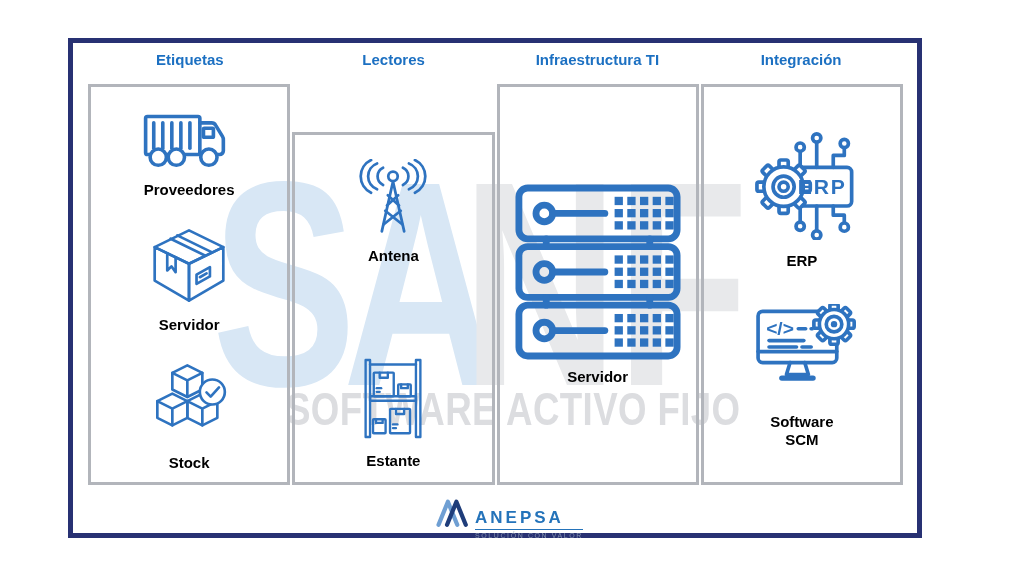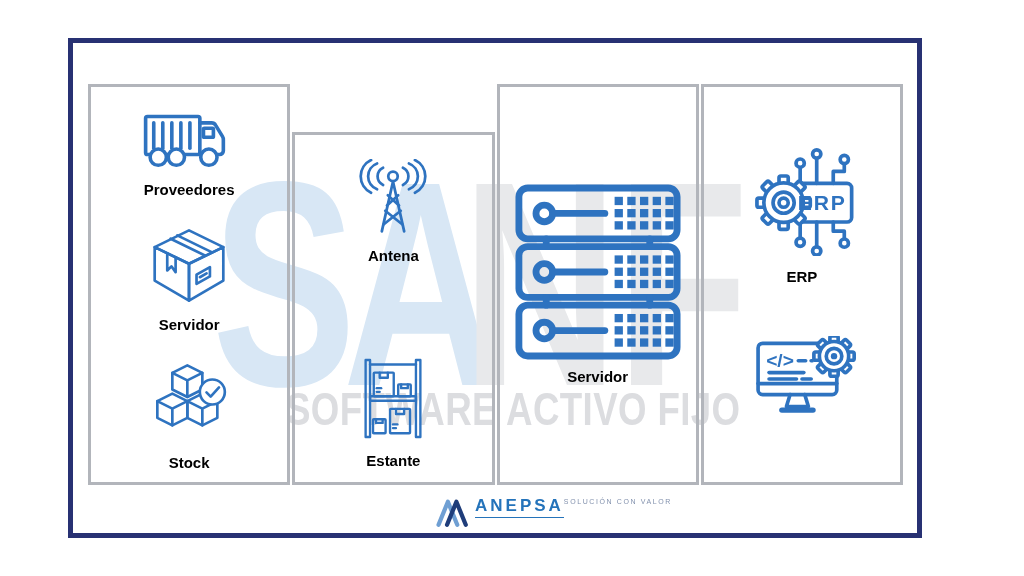--- a/index.html
+++ b/index.html
@@ -31,38 +31,44 @@
   .lbl-wrap{width:80px;}
   
   .ic{fill:none;stroke:#2e73c0;stroke-width:4;stroke-linecap:round;stroke-linejoin:round;}
   .ic-thin{stroke-width:3.2;}
   .ic-thick{stroke-width:7;}
   .ic-fill{fill:#2e73c0;stroke:none;}
   .ic-white{fill:#fff;stroke:none;}
   svg text{font-family:"Liberation Sans",sans-serif;}
   
   .logo{position:absolute;left:436px;top:496px;display:flex;align-items:flex-start;gap:5px;}
-  .logo-text{display:flex;flex-direction:row;}
+  .logo-text{display:flex;flex-direction:column;margin-top:12px;}
   .logo-name{font-size:17px;font-weight:700;color:#2473ba;letter-spacing:3px;
              border-bottom:1.5px solid #2473ba;padding-bottom:1px;}
   .logo-tag{font-size:7px;color:#8291ad;letter-spacing:1.6px;margin-top:2px;}
 </style>
 </head>
 <body>
 
 <div id="canvas">
 
   <div class="frame"></div>
 
   <div>
     <span class="wm-letter wm-blue">SA</span>
     <span class="wm-letter wm-gray">NF</span>
     <span class="wm-tagline">SOFTWARE ACTIVO FIJO</span>
   </div>
 
+  <div class="headers">
+    <div class="hdr">Etiquetas</div>
+    <div class="hdr">Lectores</div>
+    <div class="hdr">Infraestructura TI</div>
+    <div class="hdr">Integración</div>
+  </div>
 
   <div class="grid">
 
     <div class="col col1">
       <div class="cell">
         <svg width="94" height="58" viewBox="0 0 104 64">
           <g class="ic">
             <rect x="4" y="6" width="60" height="42" rx="2"></rect>
             <line x1="13" y1="13" x2="13" y2="41"></line>
               <line x1="23" y1="13" x2="23" y2="41"></line>
@@ -281,20 +287,21 @@
             <rect x="-4.5" y="-22" width="9" height="9" rx="2" fill="#fff" transform="rotate(135)"></rect>
             <rect x="-4.5" y="-22" width="9" height="9" rx="2" fill="#fff" transform="rotate(180)"></rect>
             <rect x="-4.5" y="-22" width="9" height="9" rx="2" fill="#fff" transform="rotate(225)"></rect>
             <rect x="-4.5" y="-22" width="9" height="9" rx="2" fill="#fff" transform="rotate(270)"></rect>
             <rect x="-4.5" y="-22" width="9" height="9" rx="2" fill="#fff" transform="rotate(315)"></rect>
             <circle cx="0" cy="0" r="16" fill="#fff"></circle>
             <circle cx="0" cy="0" r="8.5"></circle>
             <circle cx="0" cy="0" r="3.5" class="ic-fill"></circle>
           </g>
         </svg>
+        <span class="lbl lbl-wrap">Software SCM</span>
       </div>
     </div>
   </div>
 
   <div class="logo">
     <svg width="34" height="32" viewBox="0 0 40 34">
       <path d="M3,32 L14,5 L25,32" fill="none" stroke="#6f9fd3" stroke-width="5" stroke-linecap="round" stroke-linejoin="round"></path>
       <path d="M13,32 L24,5 L35,32" fill="none" stroke="#1f3d7a" stroke-width="5" stroke-linecap="round" stroke-linejoin="round"></path>
     </svg>
     <div class="logo-text">

